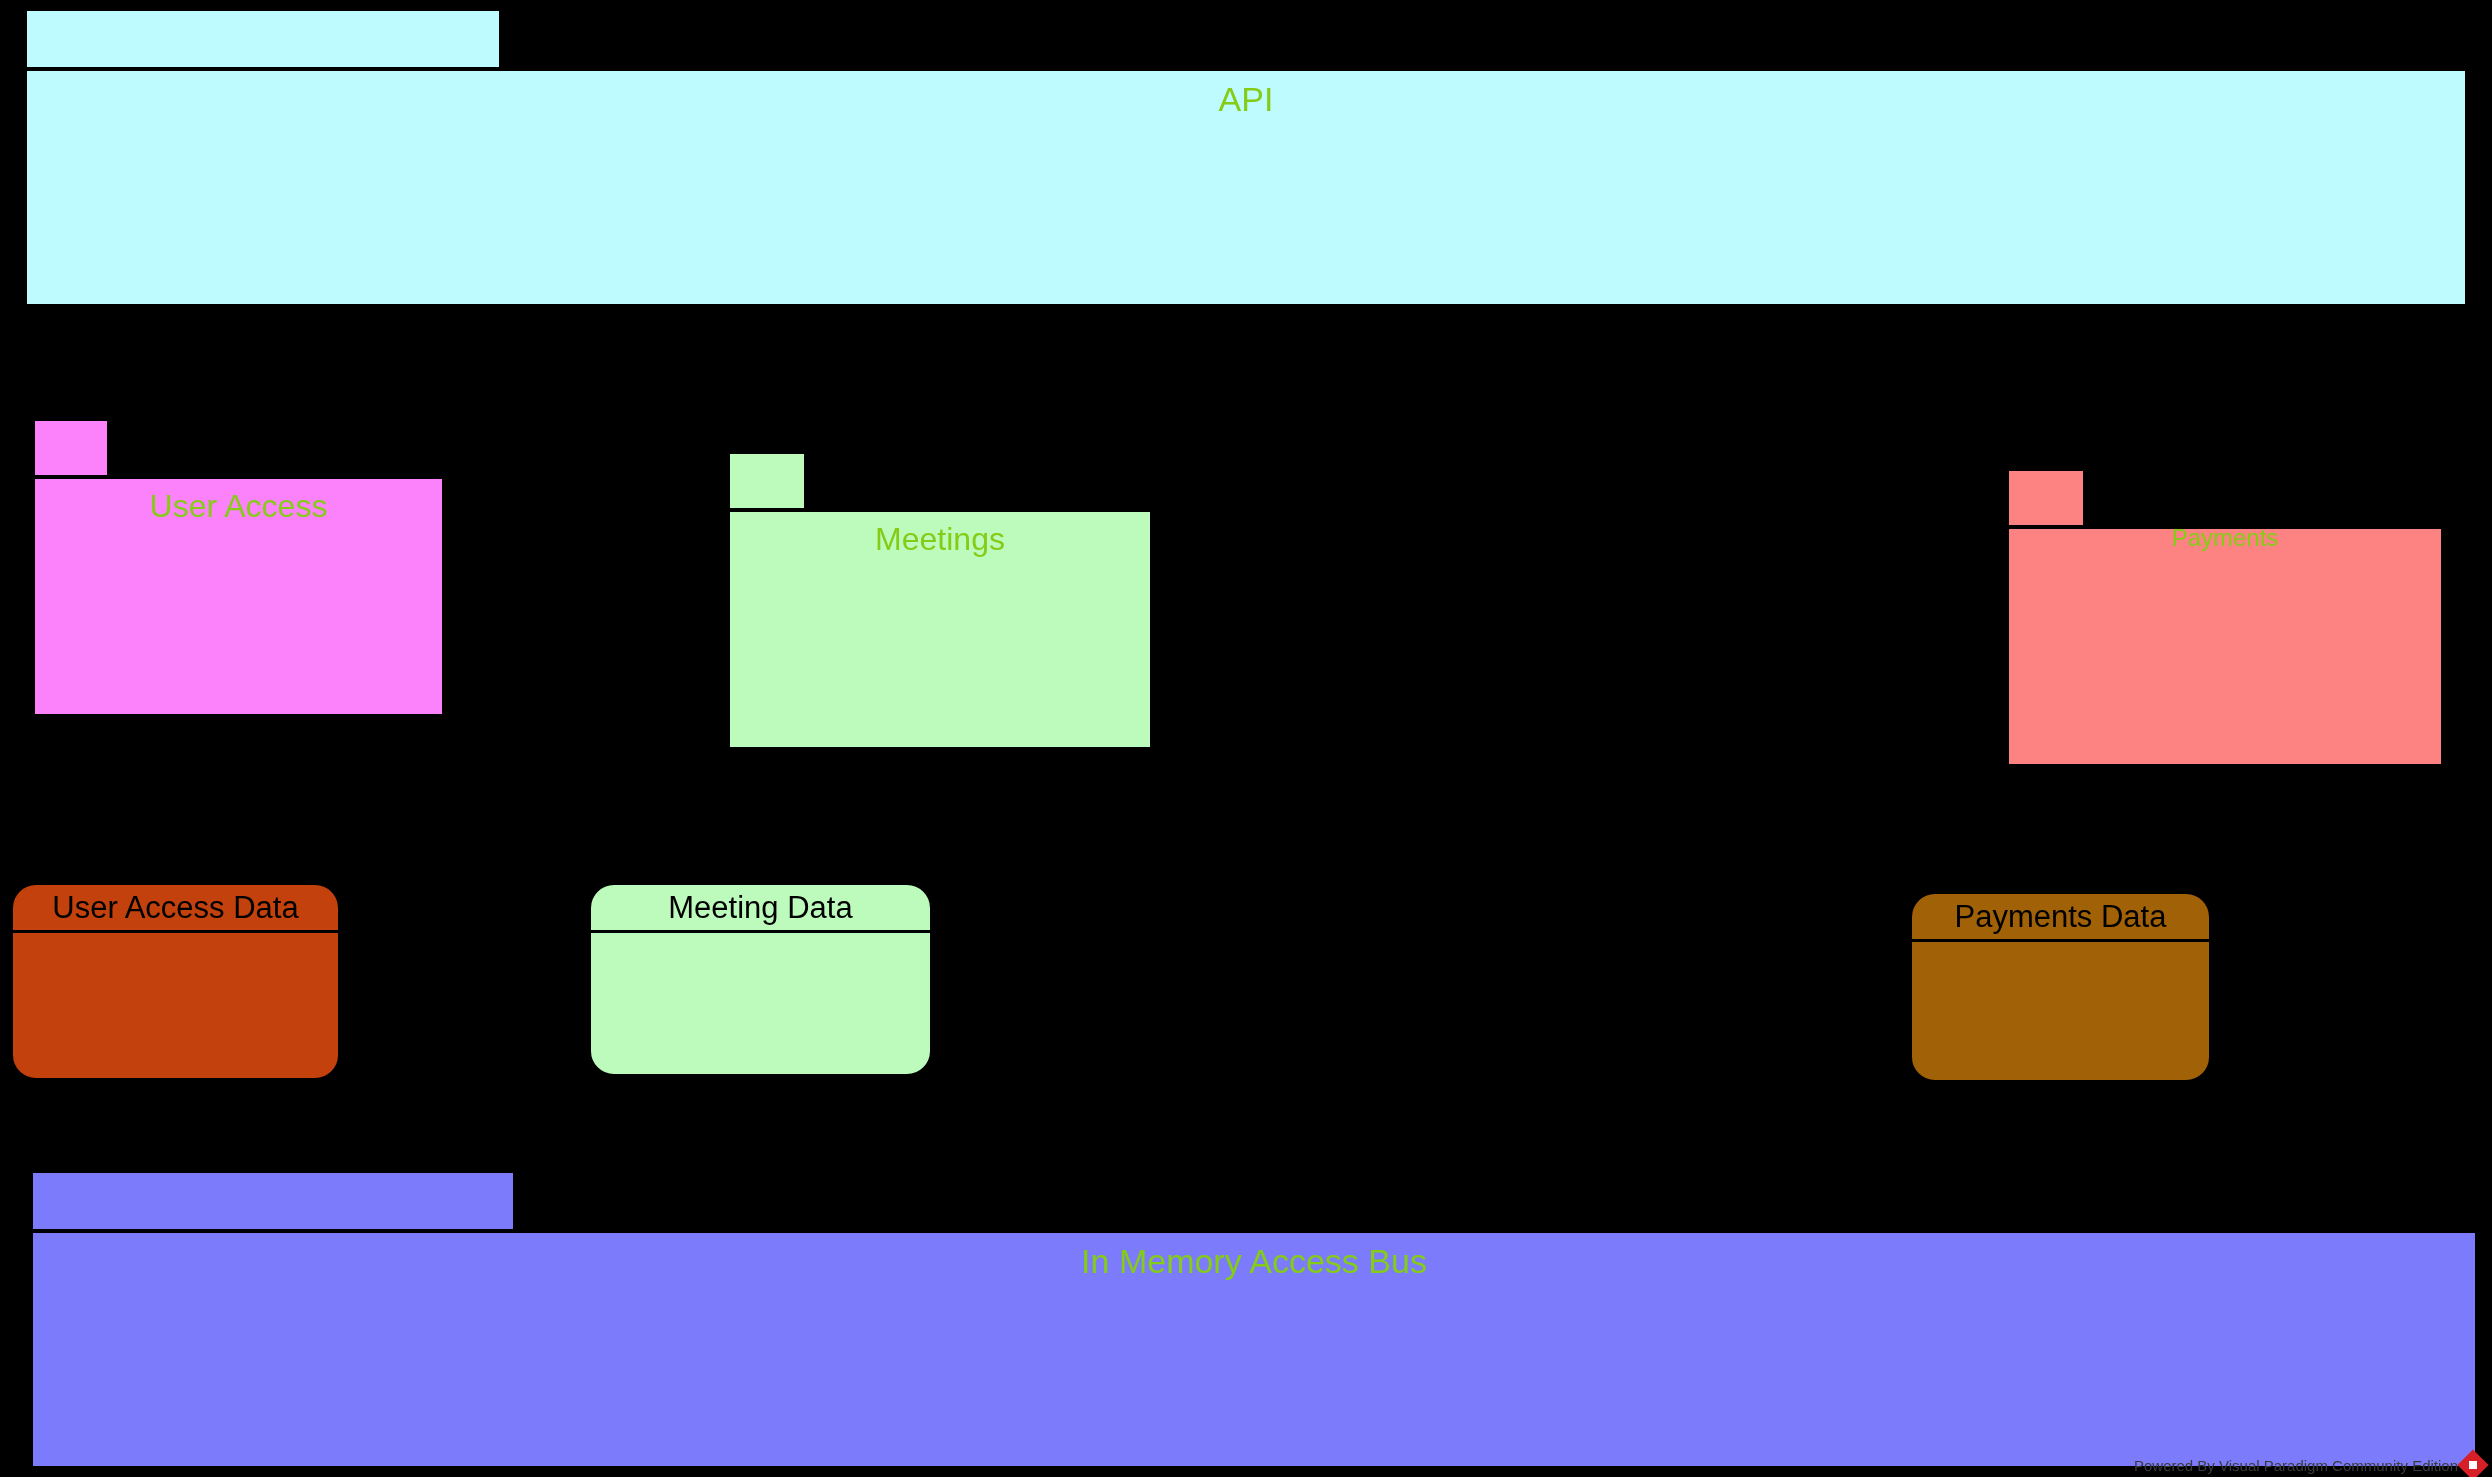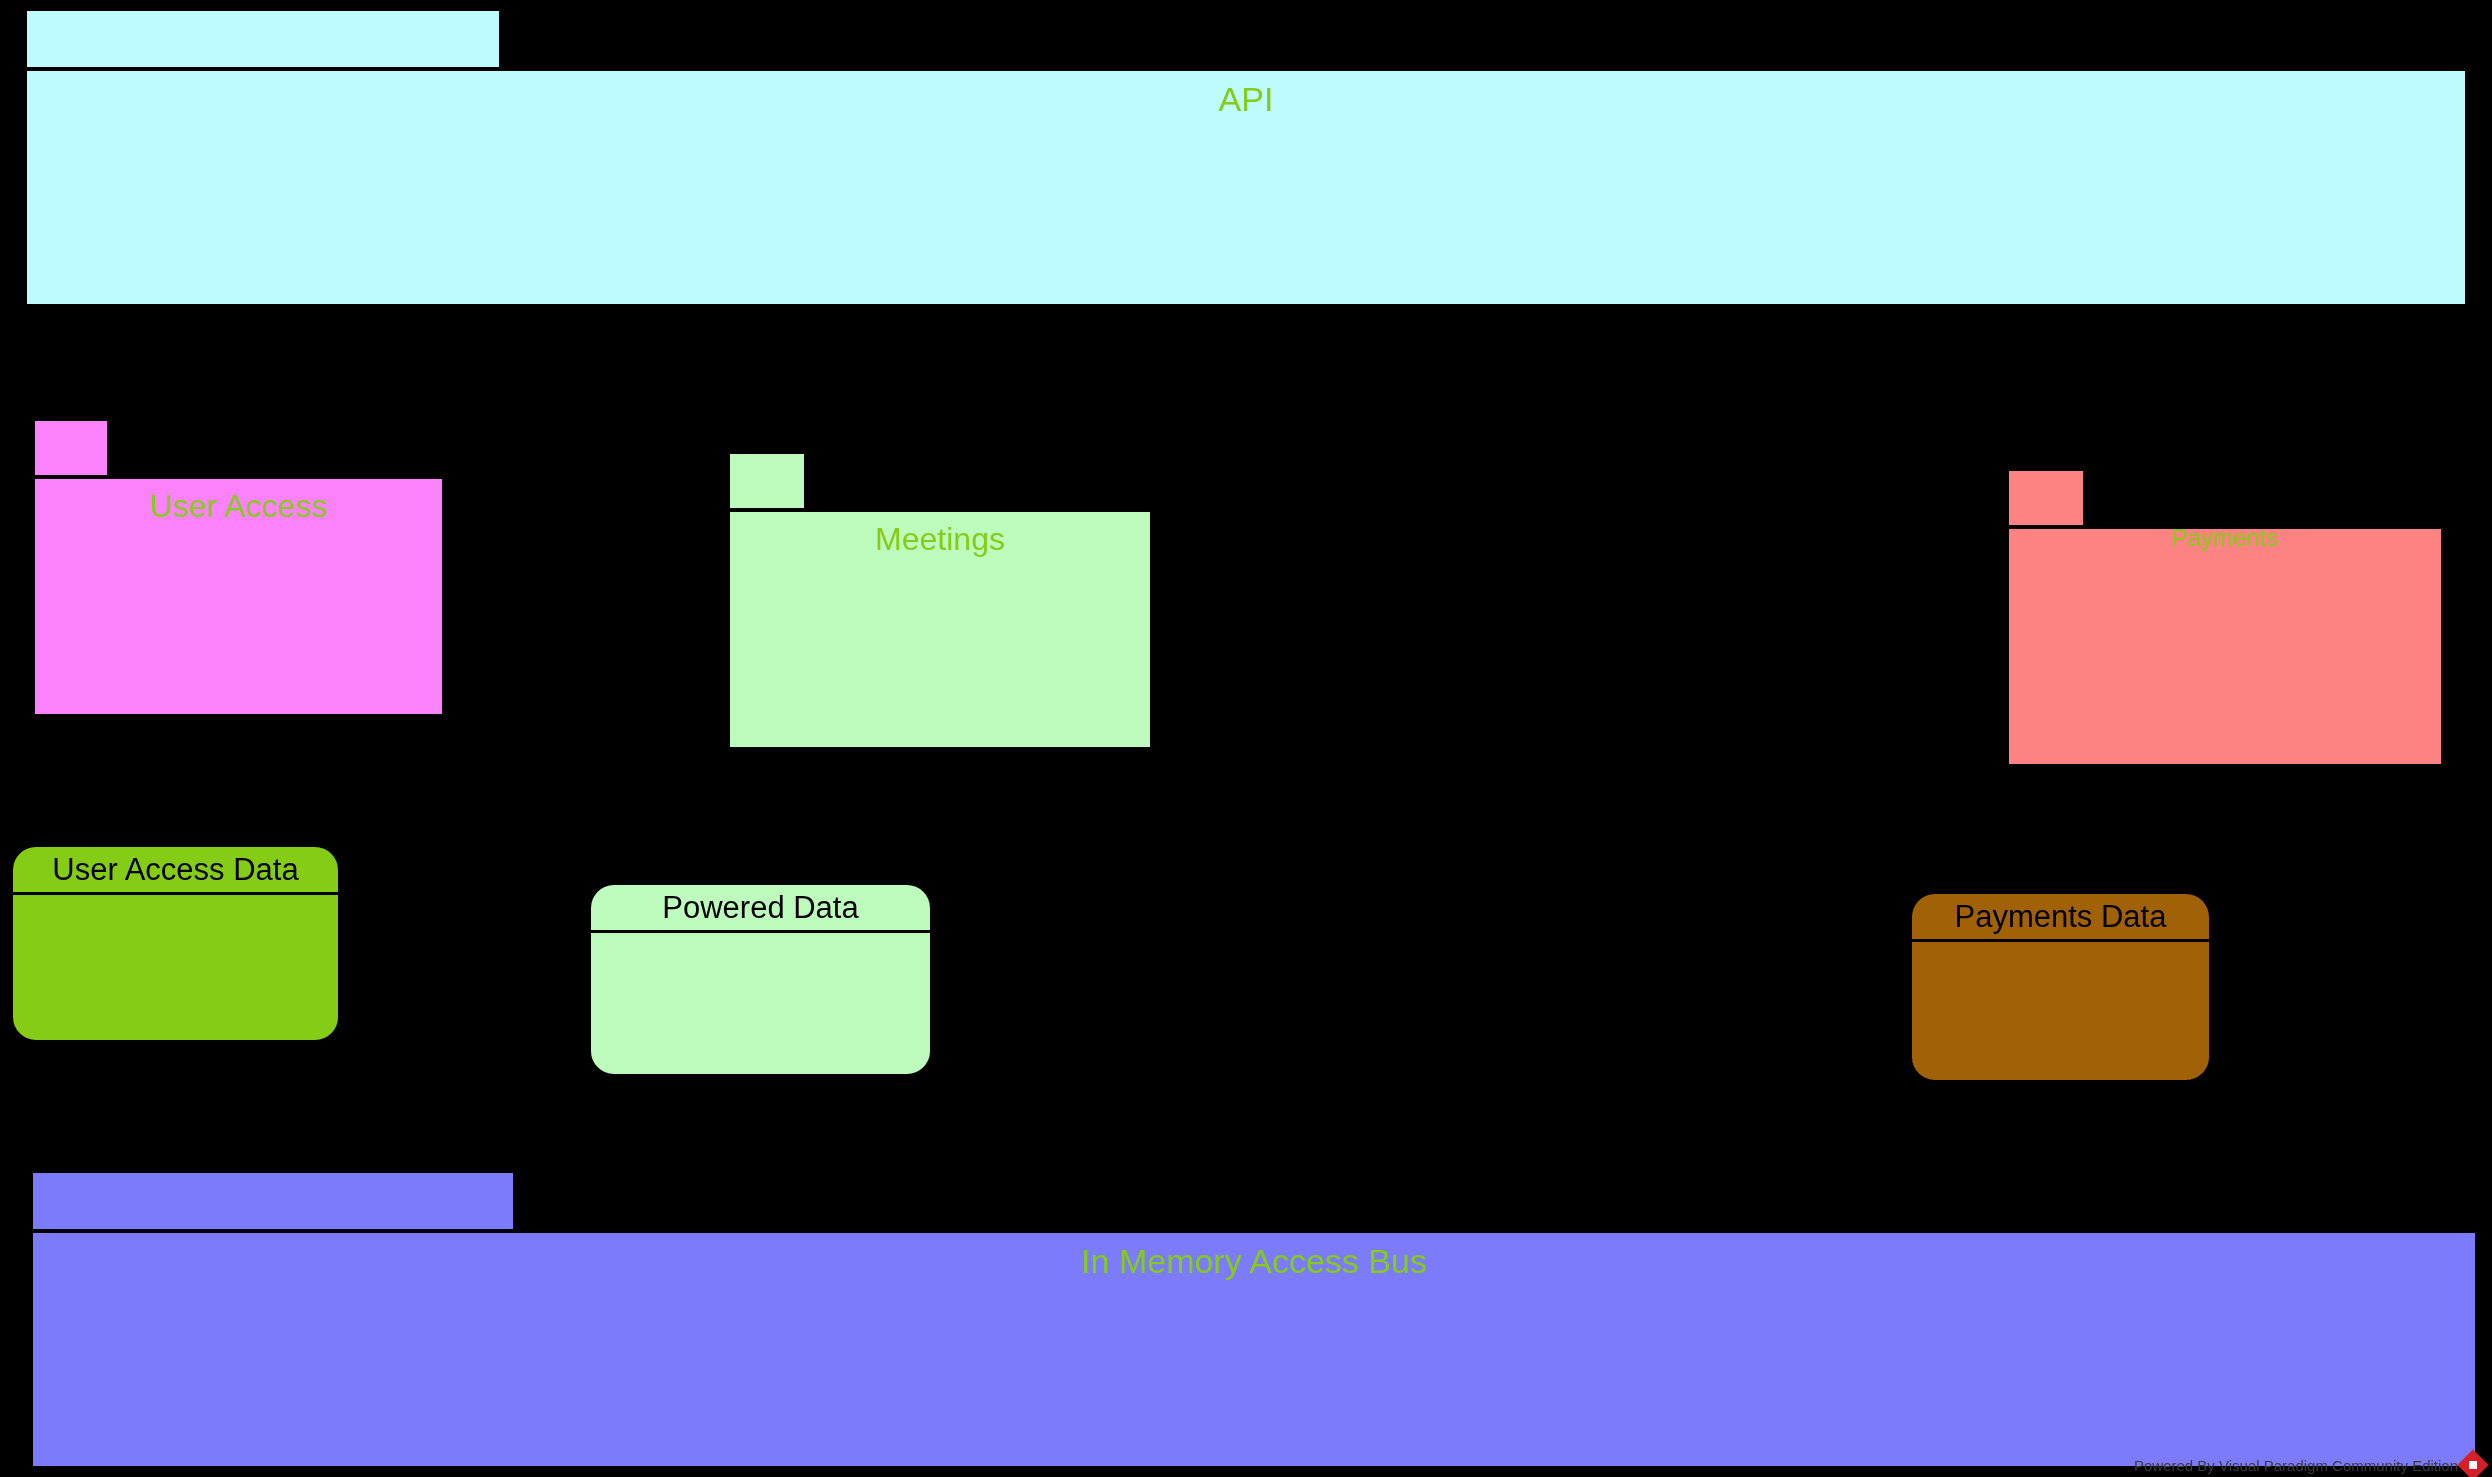--- a/index.html
+++ b/index.html
@@ -122,27 +122,27 @@
     <div class="pkg-label" style="top:70px; font-size:32px;">Meetings</div>
   </div>
 
 
   <div class="package" style="left:2006px; top:468px; width:438px; height:299px;">
     <div class="pkg-tab" style="width:80px; height:60px; background:#FD8282;"></div>
     <div class="pkg-body" style="top:58px; width:438px; height:241px; background:#FD8282;"></div>
     <div class="pkg-label" style="top:56px; font-size:24px;">Payments</div>
   </div>
 
-  <div class="datastore" style="left:10px; top:844px; width:331px; height:199px; background:#84cc16;">
+  <div class="datastore" style="left:10px; top:882px; width:331px; height:199px; background:#c2410c;">
     <div class="ds-title" style="height:48px; font-size:31px;">User Access Data</div>
     <div class="ds-body" style="height:145px;"></div>
   </div>
 
   <div class="datastore" style="left:588px; top:882px; width:345px; height:195px; background:#BDFBBD;">
-    <div class="ds-title" style="height:48px; font-size:31px;">Powered Data</div>
+    <div class="ds-title" style="height:48px; font-size:31px;">Meeting Data</div>
     <div class="ds-body" style="height:141px;"></div>
   </div>
 
 
   <div class="datastore" style="left:1909px; top:891px; width:303px; height:192px; background:#a16207;">
     <div class="ds-title" style="height:48px; font-size:31px;">Payments Data</div>
     <div class="ds-body" style="height:138px;"></div>
   </div>
 
   <div class="package" style="left:30px; top:1170px; width:2448px; height:299px;">

